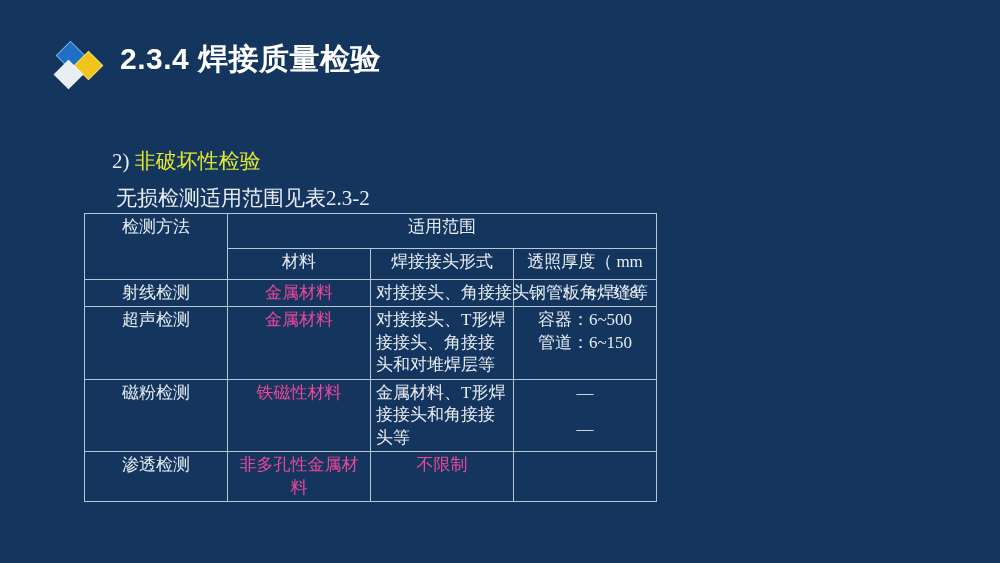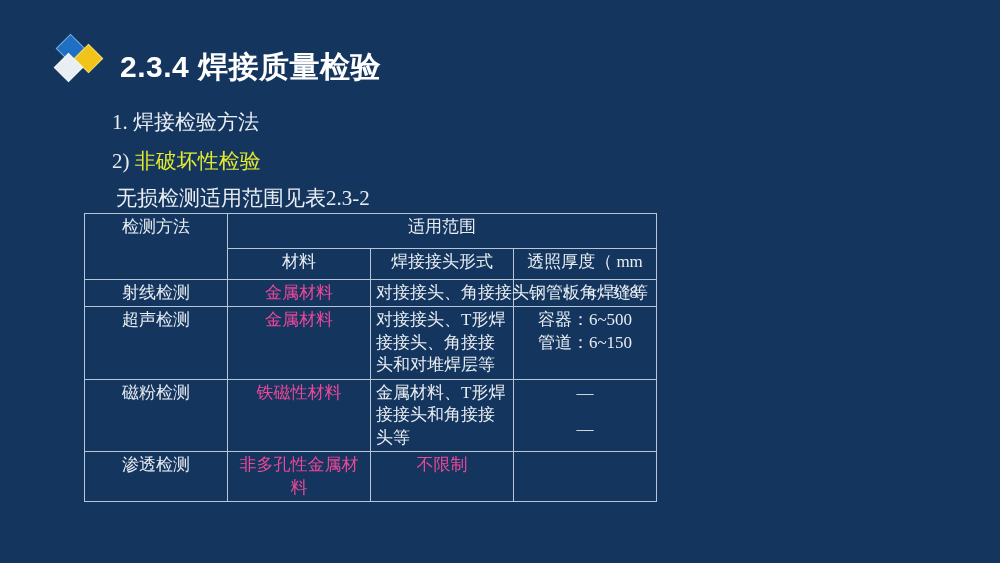--- a/index.html
+++ b/index.html
@@ -19,23 +19,23 @@
     left: 0; top: 0;
     width: 1000px;
     height: 563px;
     background: #14355e;
   }
 
   
   .title-row {
     position: absolute;
     left: 50px;
-    top: 32px;
+    top: 39px;
     display: flex;
-    align-items: flex-end;
+    align-items: flex-start;
     height: 56px;
   }
   .logo {
     position: relative;
     width: 62px;
     height: 56px;
     flex: 0 0 auto;
   }
   .logo .sq {
     position: absolute;
@@ -143,21 +143,20 @@
 
   <div class="title-row">
     <div class="logo">
       <div class="sq sq-blue"></div>
       <div class="sq sq-yell"></div>
       <div class="sq sq-white"></div>
     </div>
     <div class="title-text">2.3.4  焊接质量检验</div>
   </div>
 
-  <div class="line line-1">1. 焊接检验方法</div>
 
   <div class="line line-2">
     <span class="marker">2)</span>
     <span class="hl">非破坏性检验</span>
   </div>
 
   <div class="line line-3">无损检测适用范围见表2.3-2</div>
 
   <div class="tbl-wrap">
     <table class="nd">

